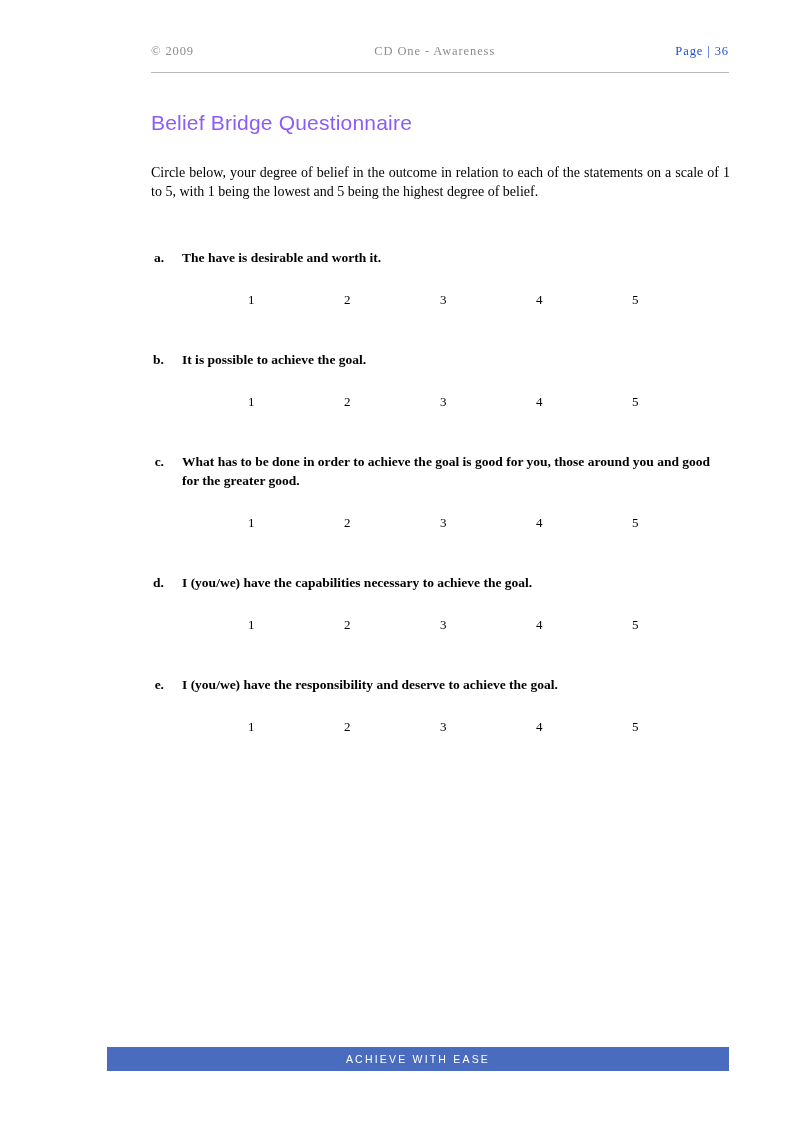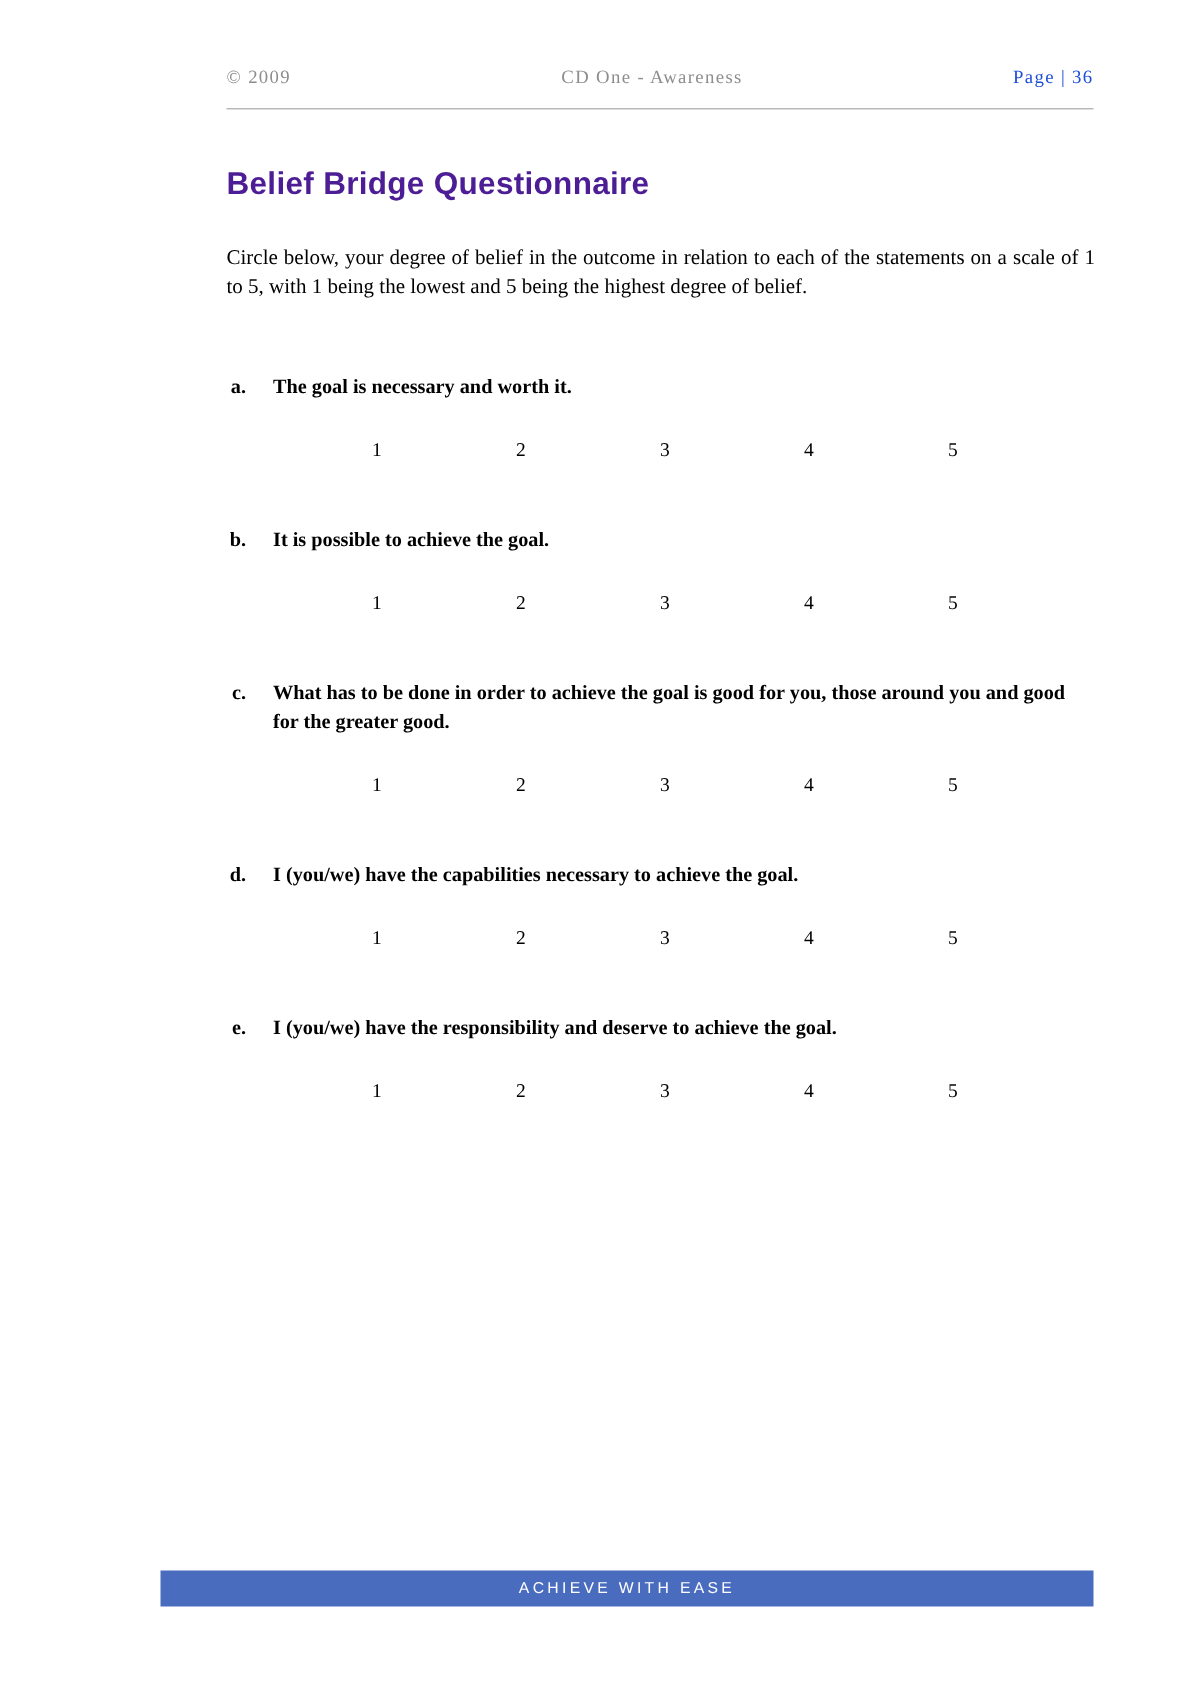--- a/index.html
+++ b/index.html
@@ -52,22 +52,22 @@
     white-space: nowrap;
     color: #1d4ed8;
   }
   
   .title {
     position: absolute;
     left: 119px;
     top: 111px;
     font-family: "Liberation Sans", sans-serif;
     font-size: 21px;
-    font-weight: bold;
-    color: #4c1d95;
+    font-weight: normal;
+    color: #8b5cf6;
     letter-spacing: 0.2px;
   }
   
   .intro {
     position: absolute;
     left: 119px;
     top: 163px;
     width: 579px;
     font-family: "Liberation Serif", serif;
     font-size: 14px;
@@ -168,21 +168,21 @@
 
   <div class="title">Belief Bridge Questionnaire</div>
 
   <div class="intro">Circle below, your degree of belief in the outcome in relation to each of the statements on a scale of 1 to 5, with 1 being the lowest and 5 being the highest degree of belief.</div>
 
   <div class="questions">
 
     <div class="q-item">
       <div class="q-row">
         <div class="q-letter">a.</div>
-        <div class="q-text">The goal is necessary and worth it.</div>
+        <div class="q-text">The have is desirable and worth it.</div>
       </div>
       <div class="scale">
         <span class="scale-opt">1</span>
         <span class="scale-opt">2</span>
         <span class="scale-opt">3</span>
         <span class="scale-opt">4</span>
         <span class="scale-opt">5</span>
       </div>
     </div>
 

